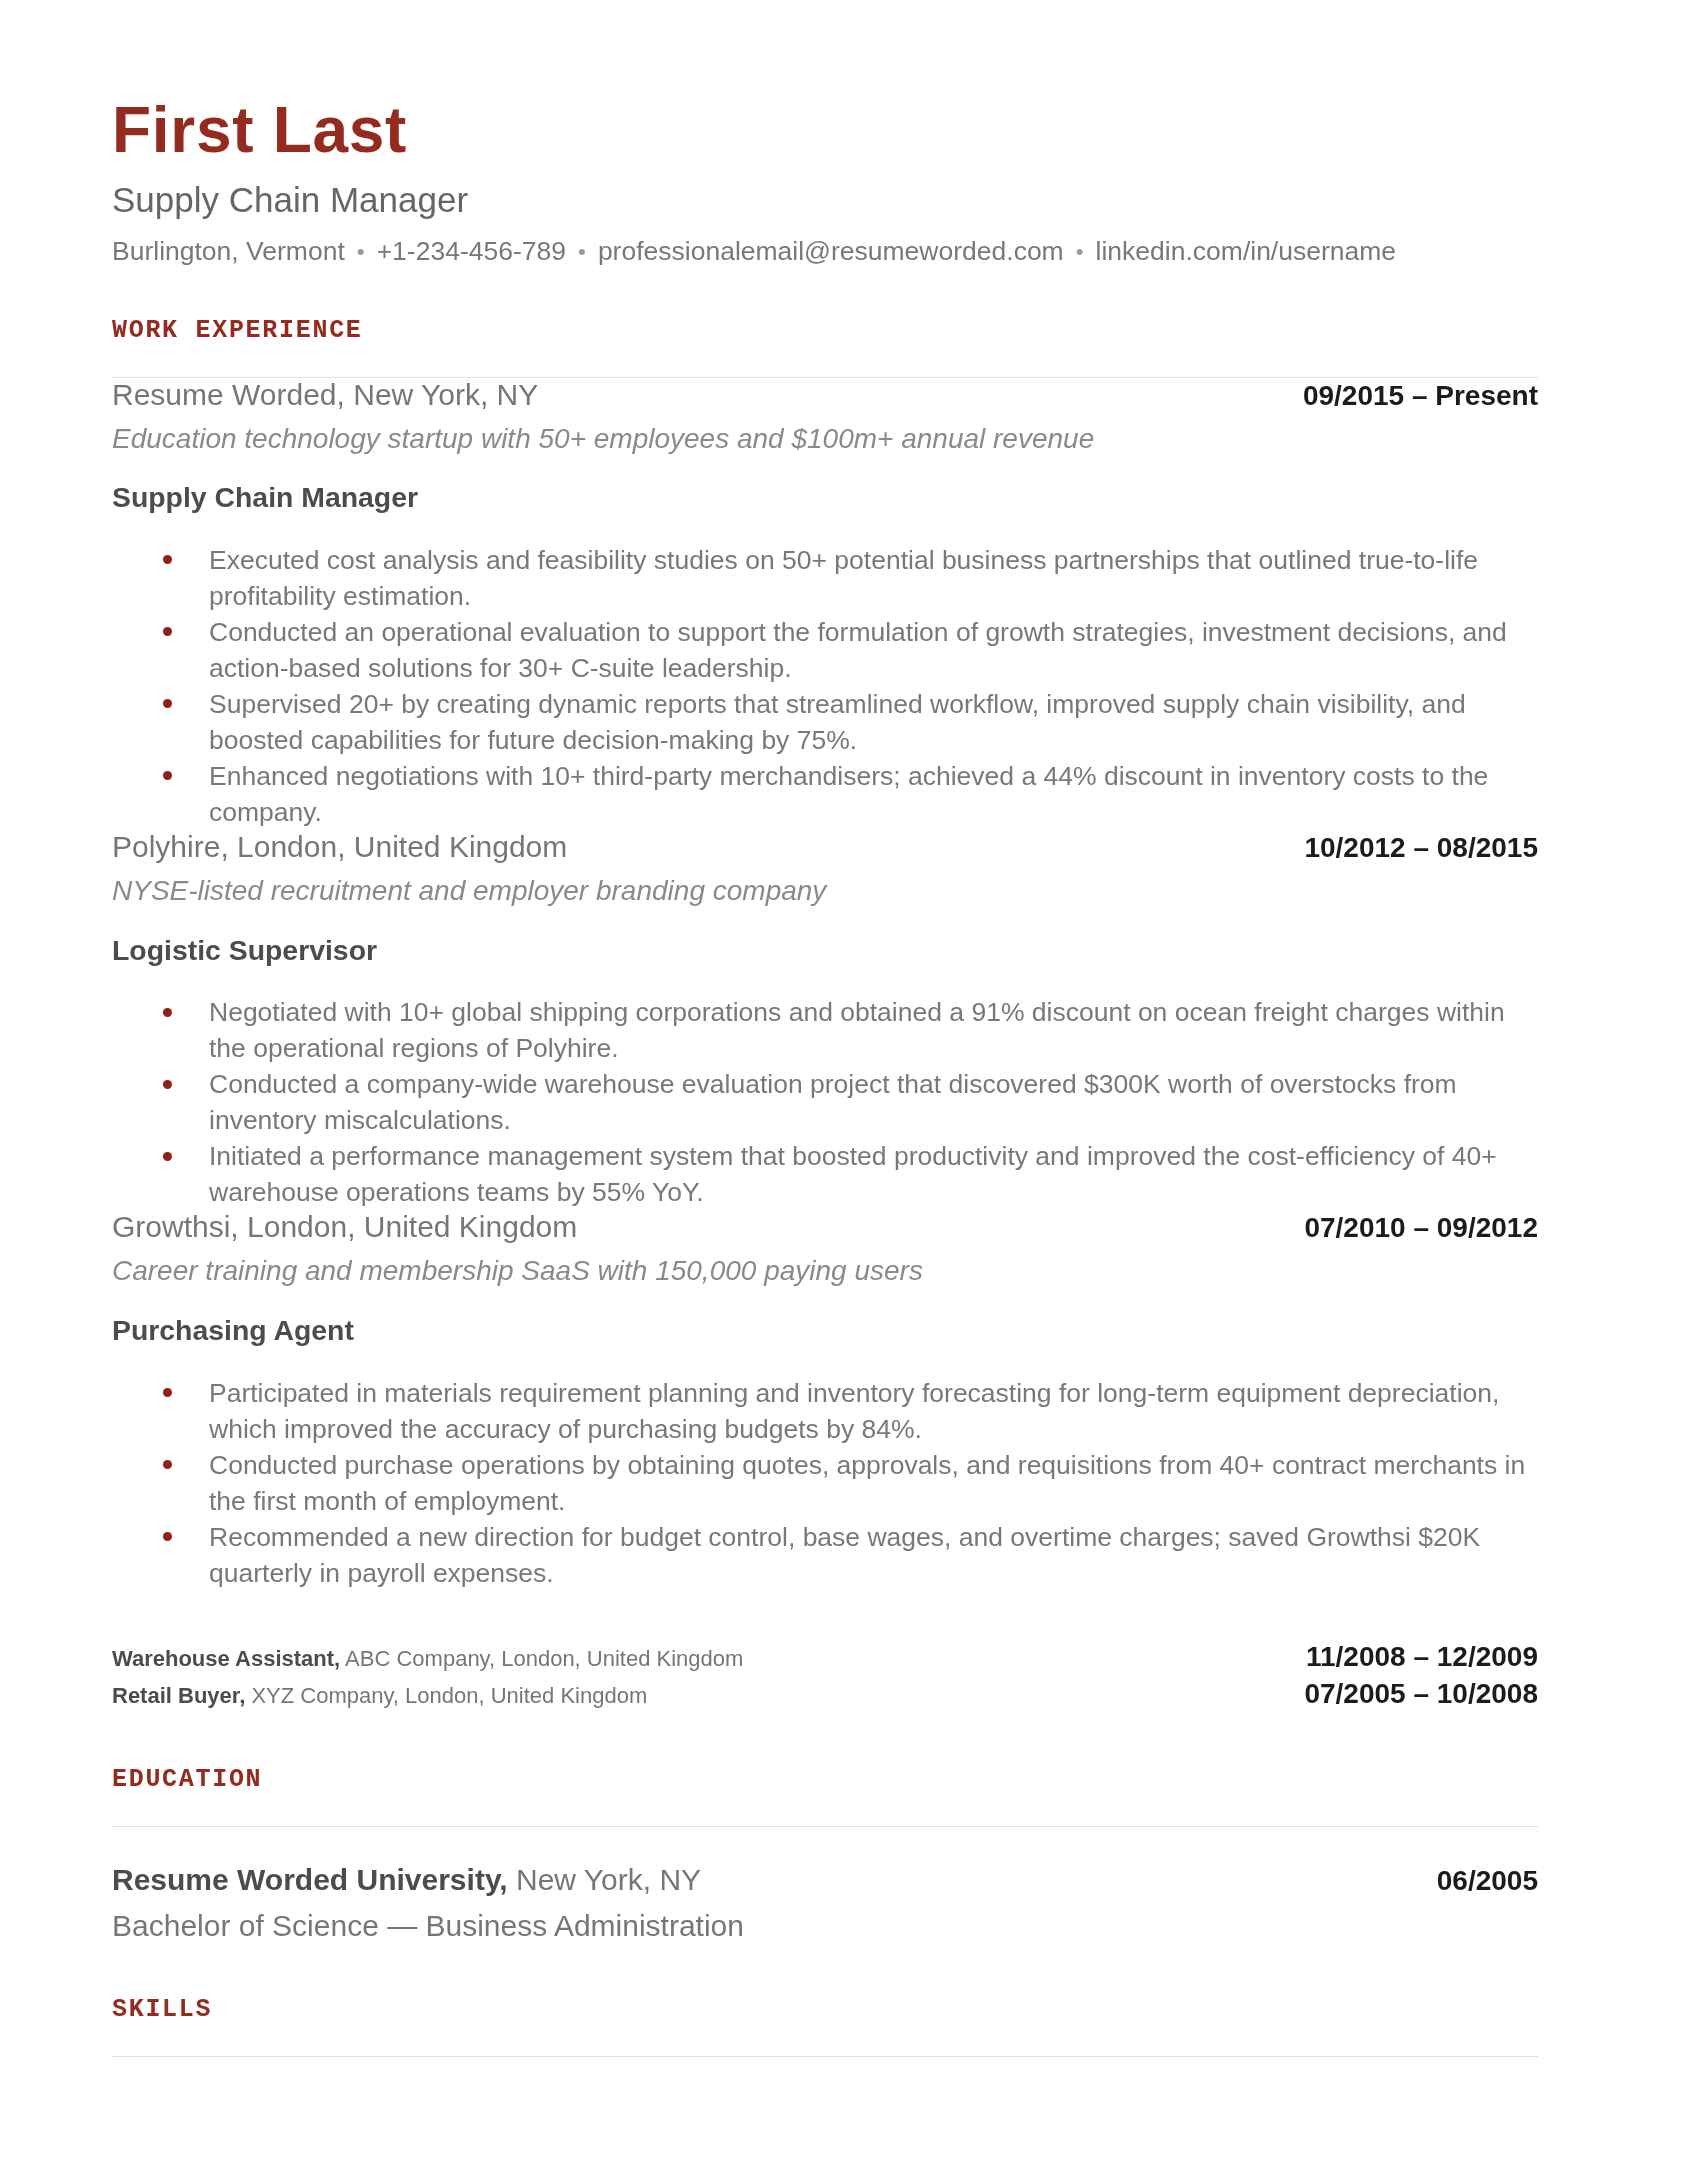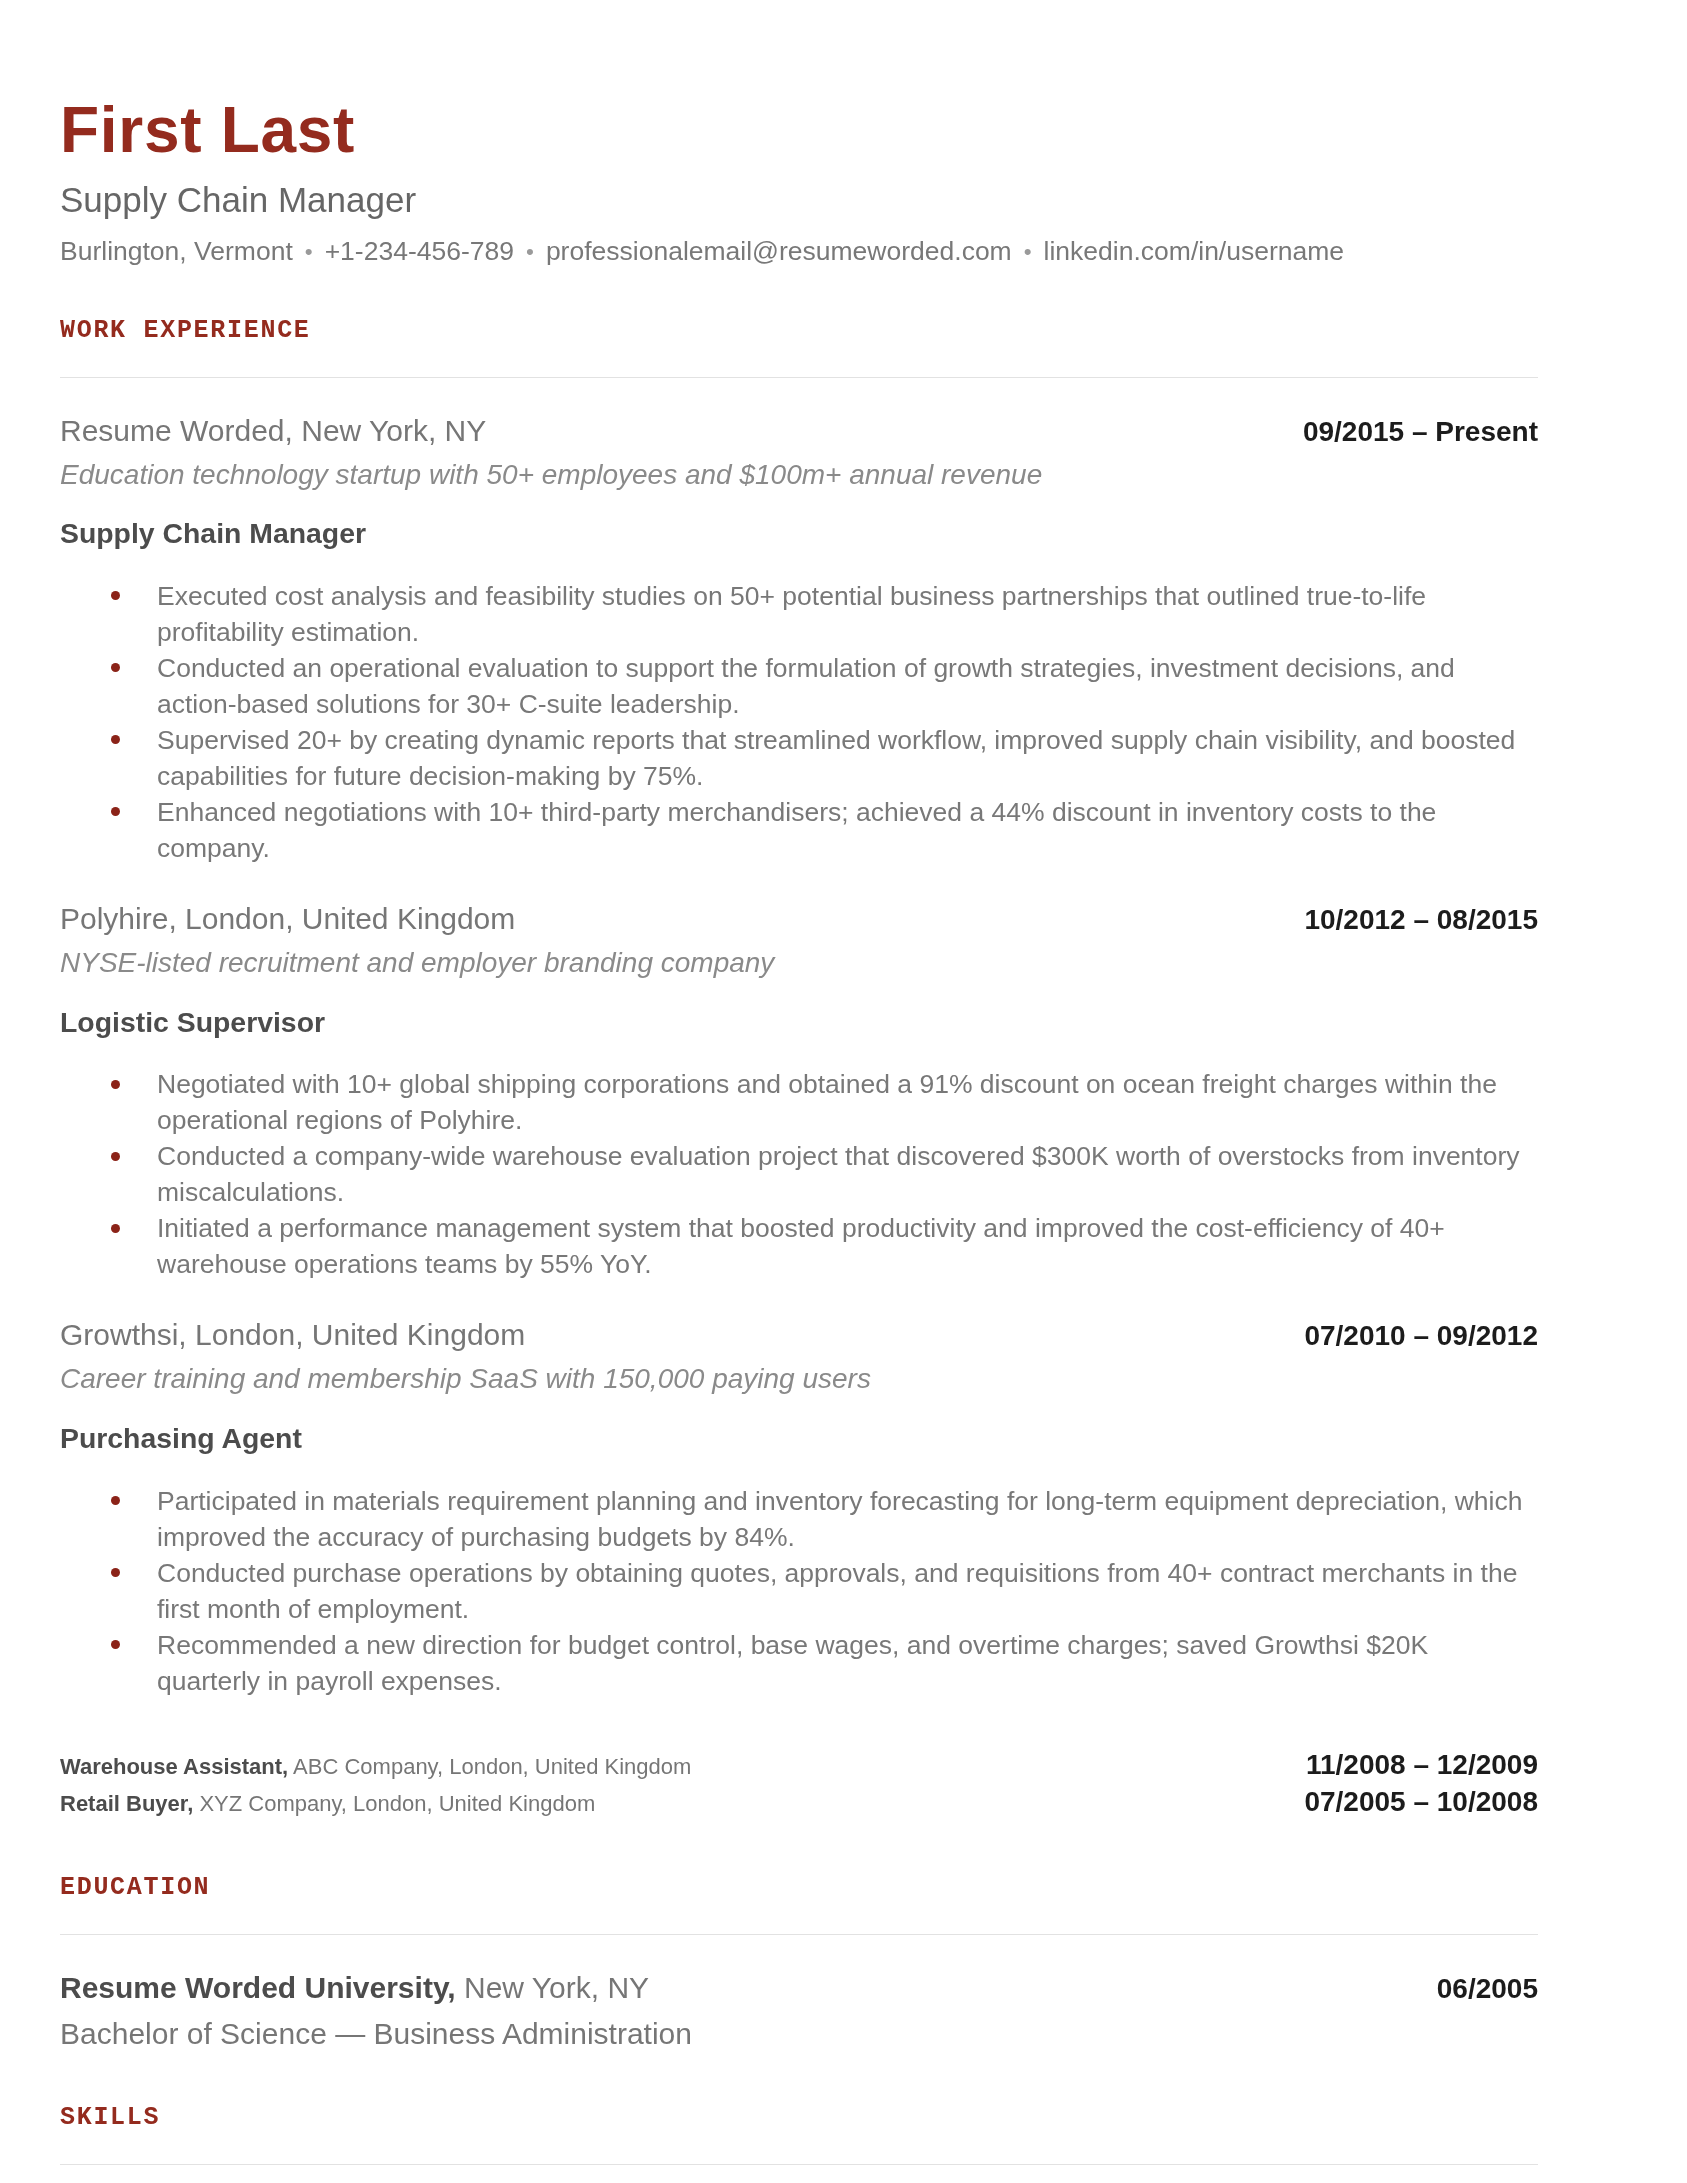--- a/index.html
+++ b/index.html
@@ -14,21 +14,21 @@
   }
   * { margin: 0; padding: 0; box-sizing: border-box; }
   html, body { background: #ffffff; }
   body {
     width: 1687px;
     height: 2183px;
     overflow: hidden;
     font-family: "Liberation Sans", "DejaVu Sans", sans-serif;
   }
   .page {
-    padding: 98px 149px 0 60px;
+    padding: 98px 149px 0 112px;
   }
   .name {
     font-size: 64px;
     font-weight: bold;
     color: var(--accent);
     letter-spacing: 0.7px;
     line-height: 1.0;
   }
   .subtitle {
     margin-top: 20px;
@@ -57,21 +57,21 @@
     letter-spacing: 1.7px;
     color: var(--accent);
     line-height: 1.0;
     font-family: Liberation Mono, monospace;
   }
   .divider {
     border: none;
     border-top: 1.3px solid var(--divider);
     margin-top: 34px;
   }
-  .job { margin-top: 36px; }
+  .job { }
   .row {
     display: flex;
     justify-content: space-between;
     align-items: baseline;
   }
   .company {
     font-size: 30px;
     color: #767676;
     line-height: 1.15;
   }

